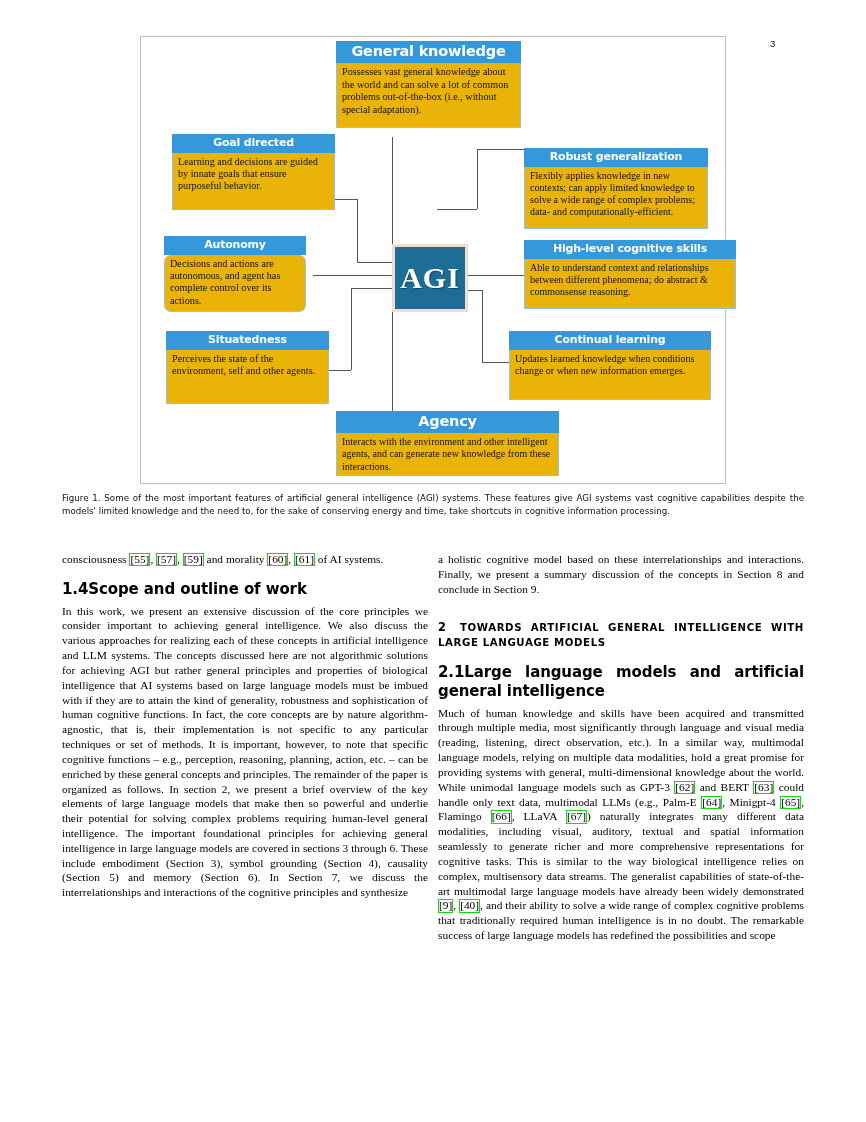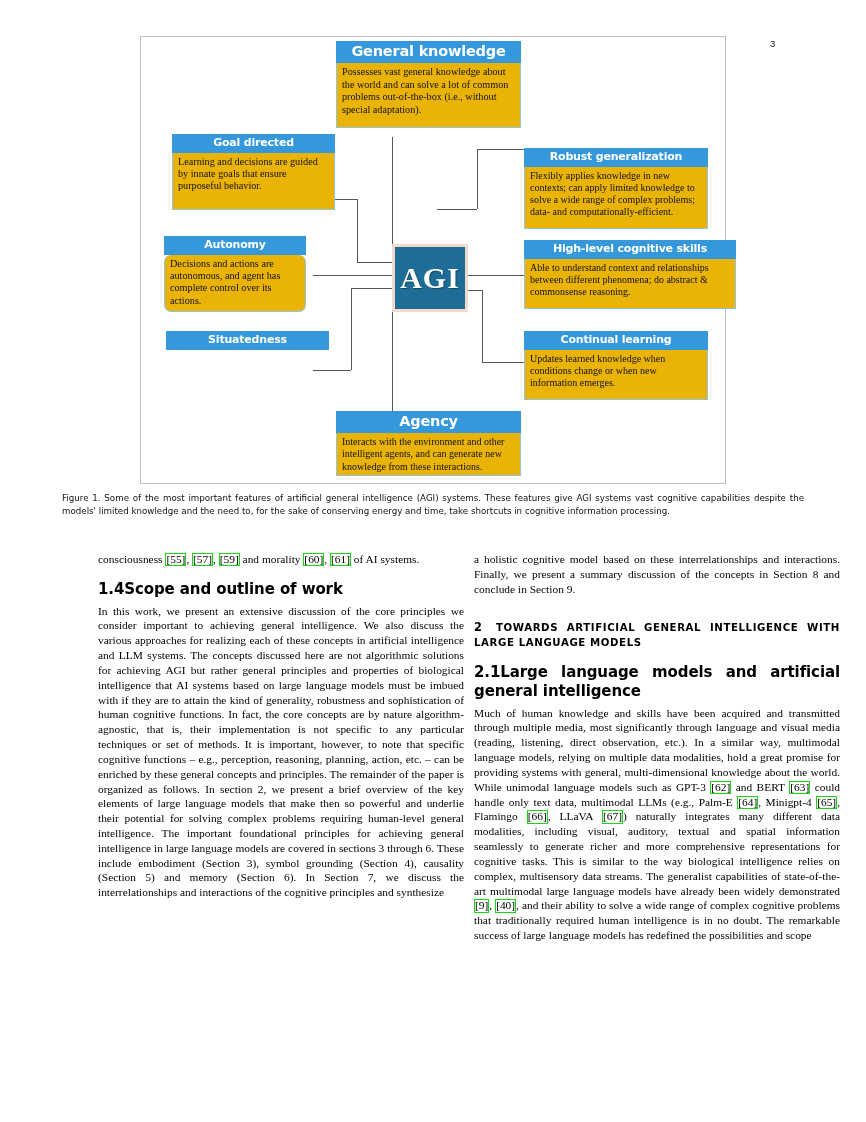--- a/index.html
+++ b/index.html
@@ -87,21 +87,20 @@
 
   
   .col{
     position:absolute;top:552px;width:366px;
     font-family:"Liberation Serif",serif;
     font-size:11.4px;line-height:1.30;
     color:#000;
     text-align:justify;
     text-justify:inter-word;
     hyphens:none;
-    margin-left:36px;
   }
   .col.left{left:62px;}
   .col.right{left:438px;}
   .col p{margin:0 0 0 0;text-indent:0;}
 
   h3.sub{
     font-family:"DejaVu Sans",sans-serif;
     font-size:15px;font-weight:bold;
     margin:13px 0 5px 0;line-height:1.25;
     letter-spacing:-0.1px;
@@ -188,30 +187,33 @@
 
       <div class="cbox h-md body-10" style="left:383px;top:203px;width:212px;">
         <div class="hdr">High-level cognitive skills</div>
         <div class="body" style="height:50px;">
           <p>Able to understand context and relationships between different phenomena; do abstract &amp; commonsense reasoning.</p>
         </div>
       </div>
 
       <div class="cbox h-md body-11" style="left:25px;top:294px;width:163px;">
         <div class="hdr">Situatedness</div>
-      </div>
-
-      <div class="cbox h-md body-10" style="left:383px;top:294px;width:184px;">
+        <div class="body" style="height:54px;">
+          <p>Perceives the state of the environment, self and other agents.</p>
+        </div>
+      </div>
+
+      <div class="cbox h-md body-10" style="left:368px;top:294px;width:202px;">
         <div class="hdr">Continual learning</div>
         <div class="body" style="height:50px;">
           <p>Updates learned knowledge when conditions change or when new information emerges.</p>
         </div>
       </div>
 
-      <div class="cbox h-lg body-10" style="left:195px;top:374px;width:185px;">
+      <div class="cbox h-lg body-10" style="left:195px;top:374px;width:223px;">
         <div class="hdr">Agency</div>
         <div class="body" style="height:43px;">
           <p>Interacts with the environment and other intelligent agents, and can generate new knowledge from these interactions.</p>
         </div>
       </div>
 
       <div class="agi" style="left:251px;top:207px;width:76px;height:68px;">
         <span>AGI</span>
       </div>
 

